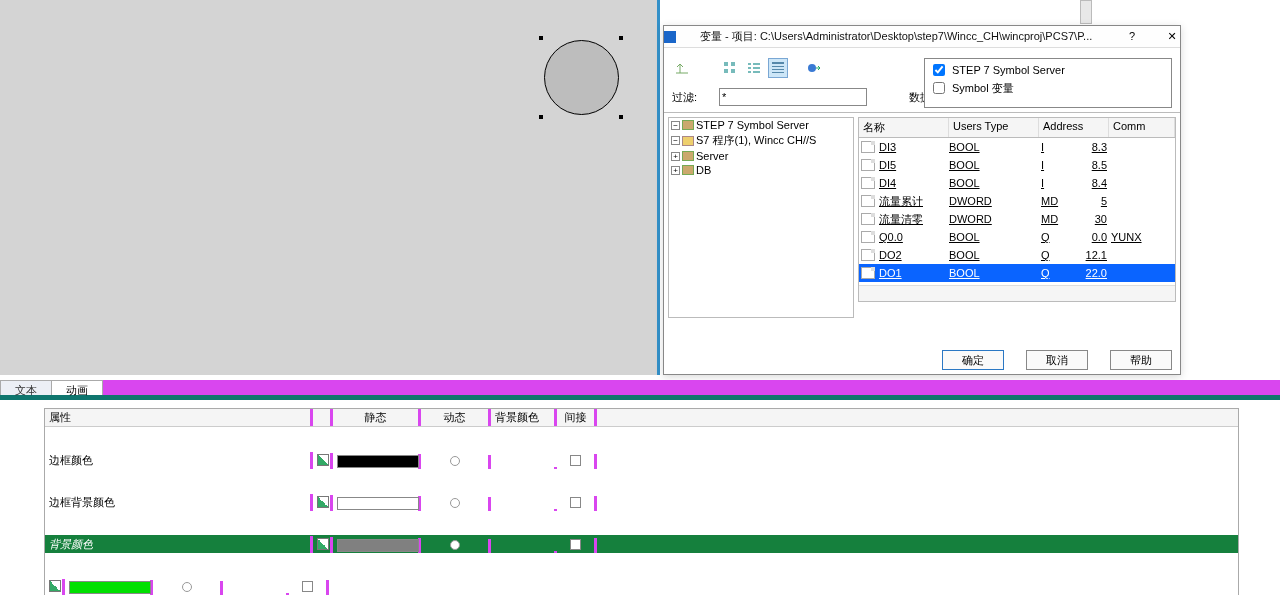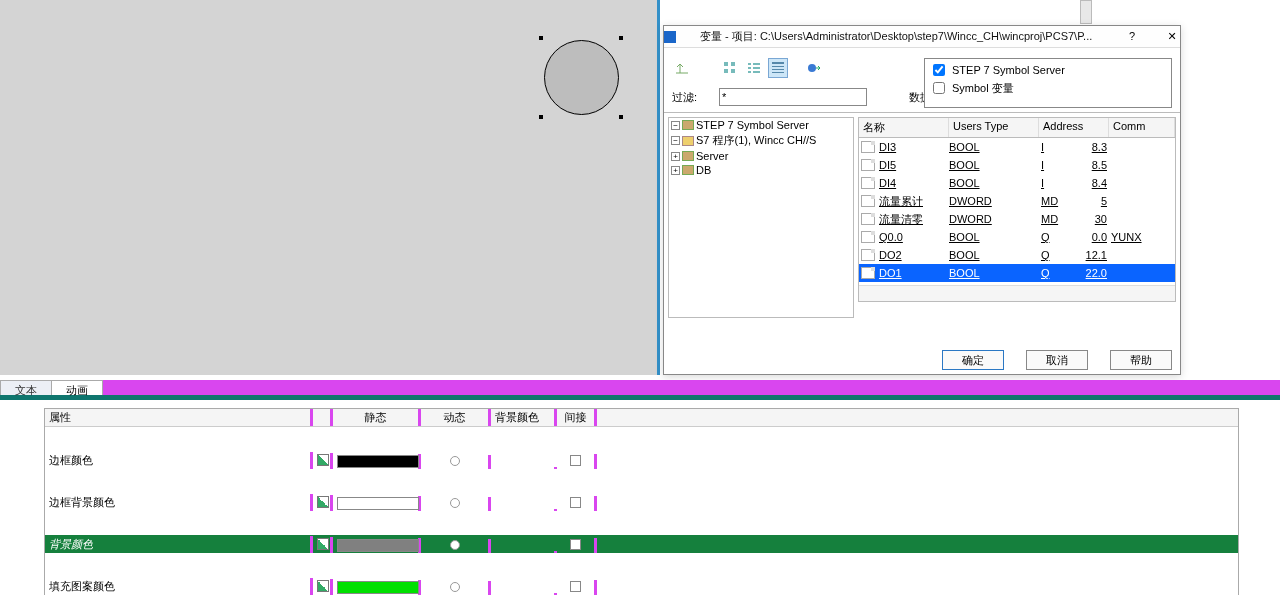--- a/index.html
+++ b/index.html
@@ -321,21 +321,20 @@
           <div class="pc c-icon"><span class="color-ico"></span></div>
           <div class="pc c-color">
             <div class="swatch" style="background:#808080"></div>
           </div>
           <div class="pc c-dyn"><span class="bulb"></span></div>
           <div class="pc c-upd"></div>
           <div class="pc c-ind"><span class="chk"></span></div>
           <div class="pc" style="flex:1;border-right:none"></div>
         </div>
         <div class="pg-row">
-          <div class="pc c-prop">填充图案颜色</div>
           <div class="pc c-icon"><span class="color-ico"></span></div>
           <div class="pc c-color">
             <div class="swatch" style="background:#00e000"></div>
           </div>
           <div class="pc c-dyn"><span class="bulb"></span></div>
           <div class="pc c-upd"></div>
           <div class="pc c-ind"><span class="chk"></span></div>
           <div class="pc" style="flex:1;border-right:none"></div>
         </div>
       </div>

